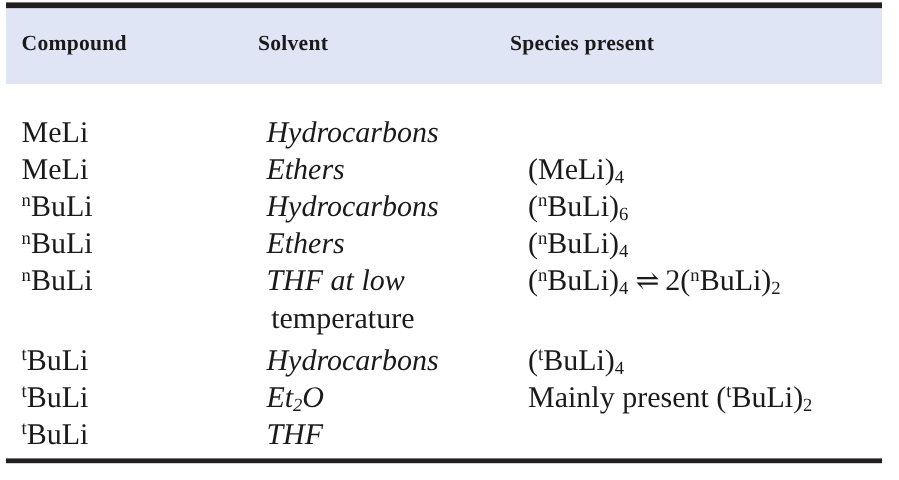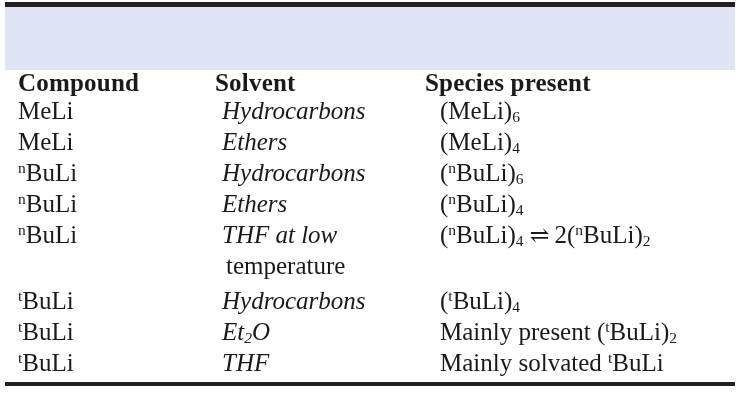--- a/index.html
+++ b/index.html
@@ -50,26 +50,25 @@
   .header-row {
     position: absolute;
     left: 0;
     top: 0;
     width: 730px;
     height: 63px;
   }
   .header-cell {
     position: absolute;
     top: 14px;
-    font-size: 25px;
+    font-size: 18px;
     font-weight: bold;
     letter-spacing: 0.2px;
     white-space: nowrap;
     line-height: 30px;
-    margin-top: 47px;
   }
   .h-col1 { left: 13px; }
   .h-col2 { left: 210px; }
   .h-col3 { left: 420px; }
 
   
   .body-area {
     position: absolute;
     left: 0;
     top: 70px;
@@ -129,21 +128,20 @@
       <div class="header-cell h-col2">Solvent</div>
       <div class="header-cell h-col3">Species present</div>
     </div>
   </div>
 
   <div class="body-area">
 
     <div class="row" style="top:25px;">
       <div class="cell c-col1"><span>MeLi</span></div>
       <div class="cell c-col2"><span>Hydrocarbons</span></div>
-      <div class="cell c-col3"><span>(MeLi)</span><sub>6</sub></div>
     </div>
 
     <div class="row" style="top:56px;">
       <div class="cell c-col1"><span>MeLi</span></div>
       <div class="cell c-col2"><span>Ethers</span></div>
       <div class="cell c-col3"><span>(MeLi)</span><sub>4</sub></div>
     </div>
 
     <div class="row" style="top:87px;">
       <div class="cell c-col1"><sup>n</sup><span>BuLi</span></div>
@@ -173,20 +171,19 @@
 
     <div class="row" style="top:246px;">
       <div class="cell c-col1"><sup>t</sup><span>BuLi</span></div>
       <div class="cell c-col2"><span>Et</span><sub>2</sub><span>O</span></div>
       <div class="cell c-col3"><span>Mainly present (</span><sup>t</sup><span>BuLi)</span><sub>2</sub></div>
     </div>
 
     <div class="row" style="top:277px;">
       <div class="cell c-col1"><sup>t</sup><span>BuLi</span></div>
       <div class="cell c-col2"><span>THF</span></div>
-      <div class="cell c-col3"><span>Mainly solvated </span><sup>t</sup><span>BuLi</span></div>
     </div>
 
   </div>
 
   <div class="rule rule-bottom"></div>
 
 </div>
 
 </body></html>

